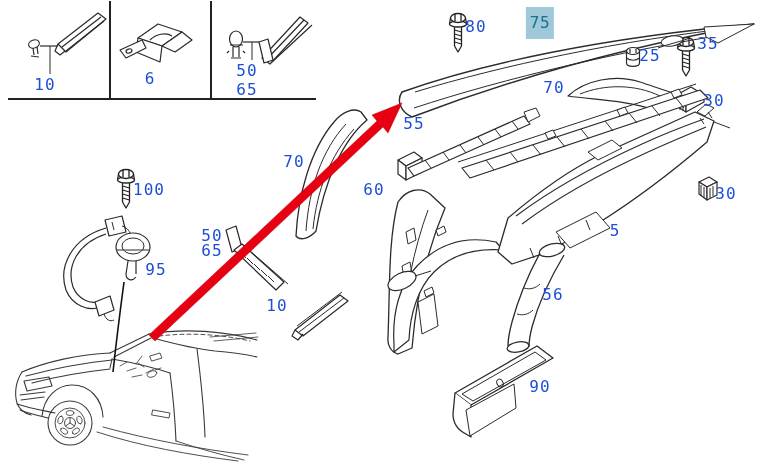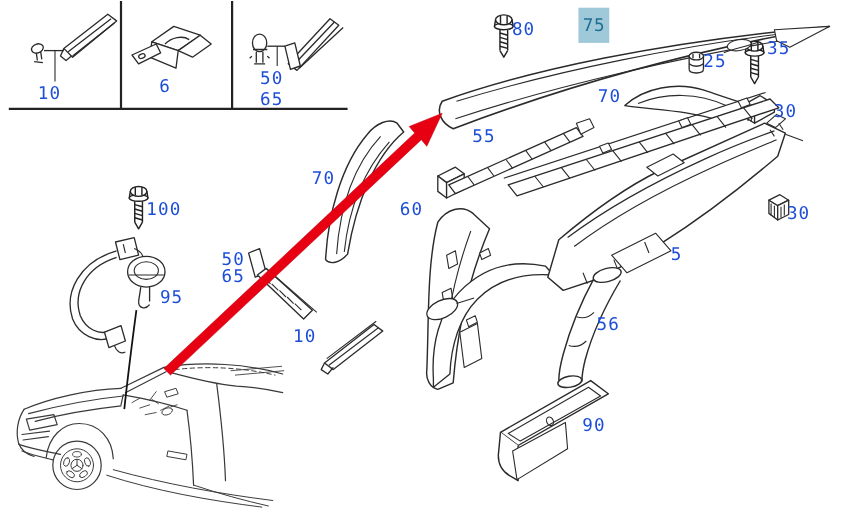--- a/index.html
+++ b/index.html
@@ -255,21 +255,21 @@
 <div class="lbl" style="left:150px;top:79px">6</div>
 <div class="lbl" style="left:247px;top:71px">50</div>
 <div class="lbl" style="left:247px;top:90px">65</div>
 
 <div class="lbl" style="left:476px;top:27px">80</div>
 <div class="lbl hl" style="left:540px;top:23px">75</div>
 <div class="lbl" style="left:650px;top:56px">25</div>
 <div class="lbl" style="left:708px;top:44px">35</div>
 <div class="lbl" style="left:554px;top:88px">70</div>
 <div class="lbl" style="left:714px;top:101px">30</div>
-<div class="lbl" style="left:440px;top:124px">55</div>
+<div class="lbl" style="left:414px;top:124px">55</div>
 <div class="lbl" style="left:294px;top:162px">70</div>
 <div class="lbl" style="left:374px;top:190px">60</div>
 <div class="lbl" style="left:726px;top:194px">30</div>
 <div class="lbl" style="left:615px;top:231px">5</div>
 
 <div class="lbl" style="left:149px;top:190px">100</div>
 <div class="lbl" style="left:156px;top:270px">95</div>
 <div class="lbl" style="left:212px;top:236px">50</div>
 <div class="lbl" style="left:212px;top:251px">65</div>
 <div class="lbl" style="left:277px;top:306px">10</div>

